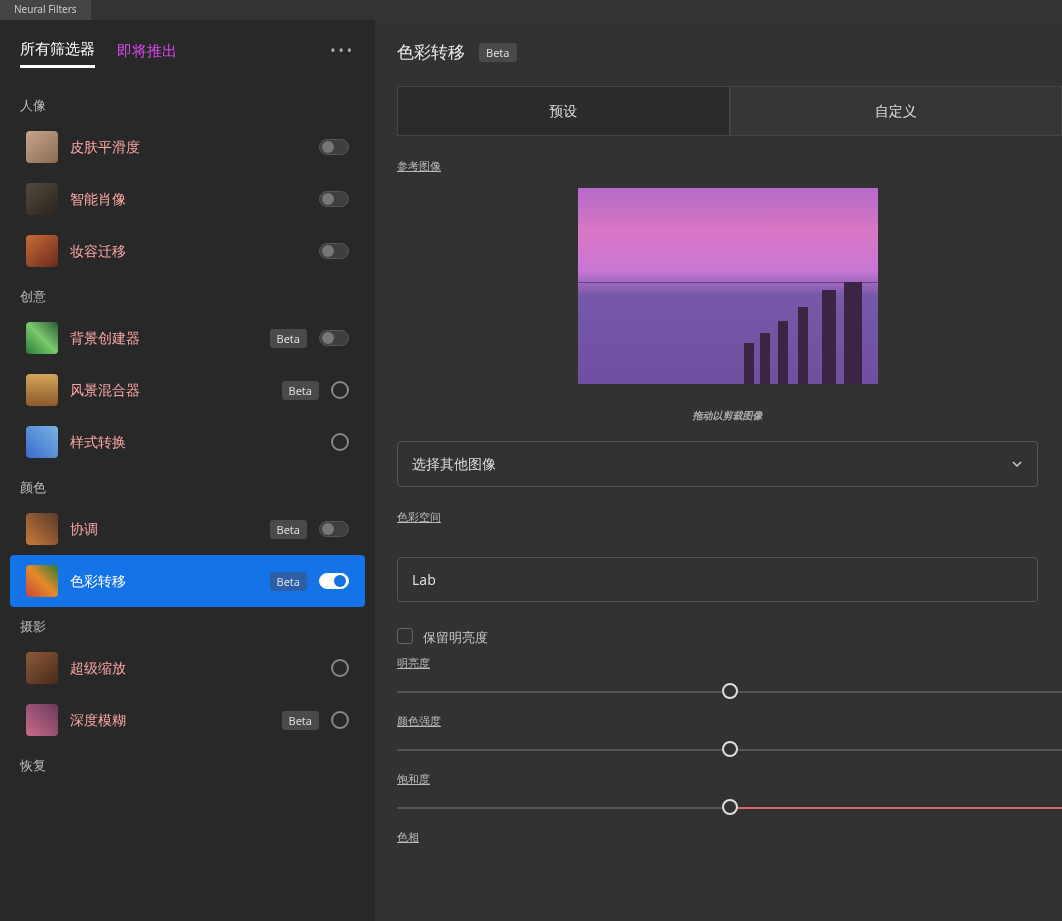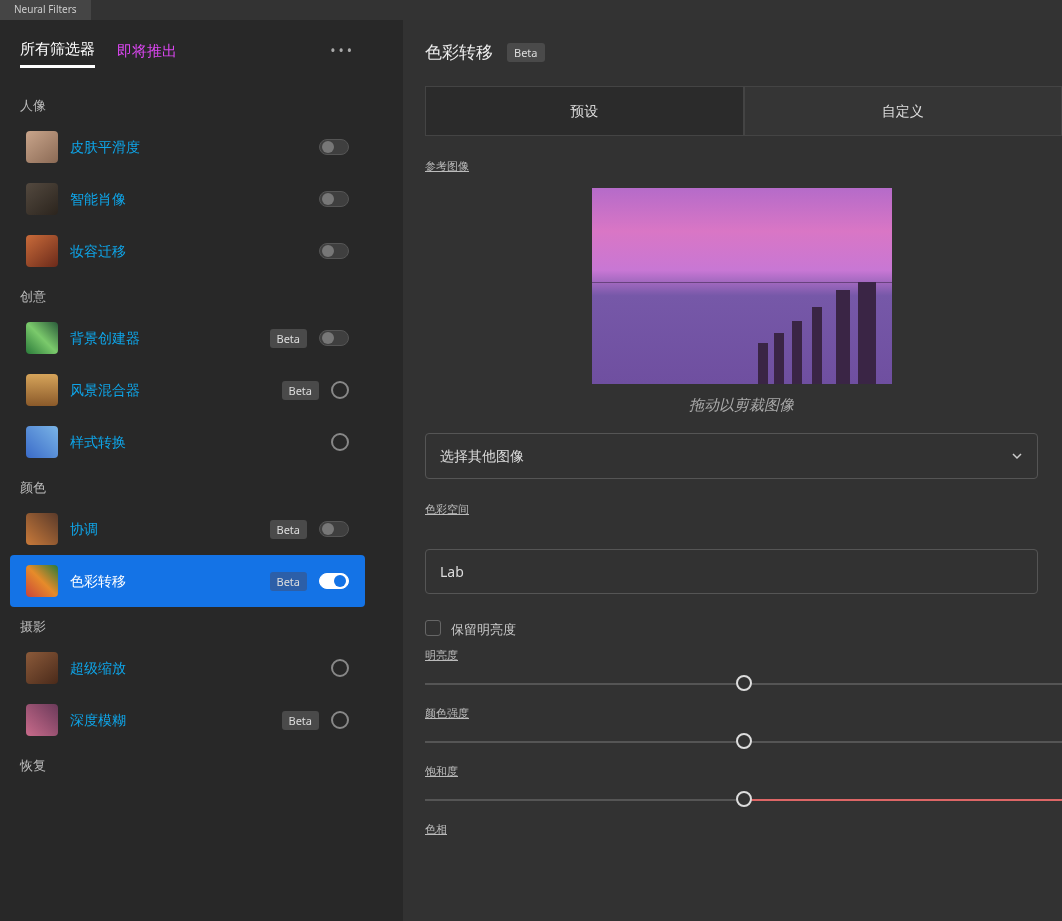--- a/index.html
+++ b/index.html
@@ -1,29 +1,29 @@
 <!DOCTYPE html>
 <html><head>
 <meta charset="utf-8">
 <style>
 * { margin: 0; padding: 0; box-sizing: border-box; font-family: -apple-system, "Segoe UI", system-ui, sans-serif; }
 body { background: #282828; color: #d0d0d0; font-size: 13px; width: 1062px; height: 921px; overflow: hidden; }
 .tab-bar { height: 20px; background: #333; display: flex; }
 .tab { background: #454545; padding: 2px 14px; font-size: 10px; color: #ccc; }
-.panel { display: flex; height: 901px; gap: 28px; }
+.panel { display: flex; height: 901px; }
 .sidebar { width: 375px; background: #282828; padding: 12px 0; }
 .sb-top { display: flex; align-items: center; padding: 0 20px 18px; gap: 22px; }
 .sb-tab { color: #d946ef; padding: 6px 0; font-size: 15px; }
 .sb-tab.active { color: #fff; border-bottom: 3px solid #fff; }
 .dots { margin-left: auto; color: #aaa; letter-spacing: 3px; font-size: 14px; cursor:pointer; }
 .cat { color: #bbb; font-size: 13px; padding: 10px 20px 6px; }
 .filter-row { display: flex; align-items: center; padding: 10px 16px; margin: 0 10px; border-radius: 4px; gap: 12px; }
 .filter-row.sel { background: #1473e6; }
 .thumb { width: 32px; height: 32px; border-radius: 4px; flex: none; }
-.fname { flex: 1; font-size: 14px; color: #0ea5e9; }
+.fname { flex: 1; font-size: 14px; color: #fca5a5; }
 .filter-row.sel .fname { color: #fff; }
 .beta { background: #4a4a4a; color: #ddd; font-size: 11px; padding: 2px 7px; border-radius: 3px; }
 .filter-row.sel .beta { background: #2c5fa8; }
 .toggle { width: 30px; height: 16px; border-radius: 10px; background: #3f3f3f; position: relative; border:1px solid #555; cursor:pointer;}
 .toggle::after { content:""; position:absolute; width: 12px; height:12px; border-radius:50%; background:#777; top:1px; left:2px; }
 .toggle.on { background:#fff; border-color:#fff;}
 .filter-row.sel .toggle.on { }
 .toggle.on::after { background:#1473e6; left:auto; right:2px; }
 .circle { width:18px; height:18px; border:2px solid #888; border-radius:50%; cursor:pointer;}
 
@@ -34,21 +34,21 @@
 .mtabs { display:flex;  }
 .mt { flex:1; text-align:center; padding:14px 8px; border:1px solid #444; background:#353535; color:#ddd; font-size:14px; cursor:pointer;}
 .mt.active { background:#2b2b2b; }
 .section { padding: 22px 4px 0 0; }
 .lbl { color:#bbb; font-size:11px; padding-bottom:14px; display:block;text-decoration:underline;}
 .refimg-wrap { text-align:center; }
 .refimg { width: 300px; height: 196px; margin: 0 auto; background: linear-gradient(180deg,#b56bc9 0%,#d976c5 22%,#c877d4 42%,#7658a8 55%,#6f4fa0 100%); position:relative; overflow:hidden;}
 .horizon { position:absolute; top:48%; left:0; right:0; height:1px; background:rgba(20,10,30,.4);}
 .pier { position:absolute; bottom:0; right:14px; top:48%; width:120px; }
 .post { position:absolute; bottom:0; width:10px; background:#3a2545; }
-.caption { color:#aaa; font-style:italic; font-size:15px; padding-top:10px;}
+.caption { color:#aaa; font-style:italic; font-size:10px; padding-top:24px;font-weight:bold;}
 .select { margin-top:18px; border:1px solid #555; border-radius:4px; padding:12px 14px; display:flex; align-items:center; color:#ddd; font-size:14px; cursor:pointer; margin-right:20px;}
 .select .chev { margin-left:auto; }
 .check { display:flex; align-items:flex-start; gap:10px; padding:4px 0 6px; color:#ccc;}
 .chkbox { width:16px; height:16px; border:1px solid #666; border-radius:3px; }
 .slider { padding: 2px 0 18px; }
 .track { position:relative; height:2px; background:#555; margin-top:6px;}
 .track.red .fill { position:absolute; height:2px; background:#d66; left:50%; right:0;}
 .knob { position:absolute; width:16px; height:16px; border:2px solid #ddd; border-radius:50%; background:#323232; top:-8px; left:50%; transform:translateX(-50%); cursor:pointer;}
 </style>
 </head>

